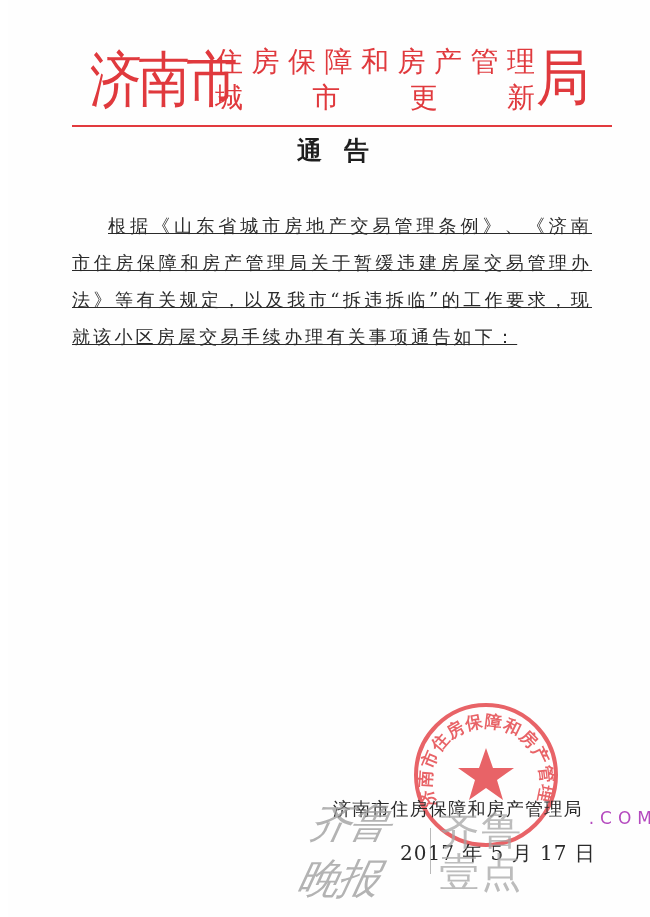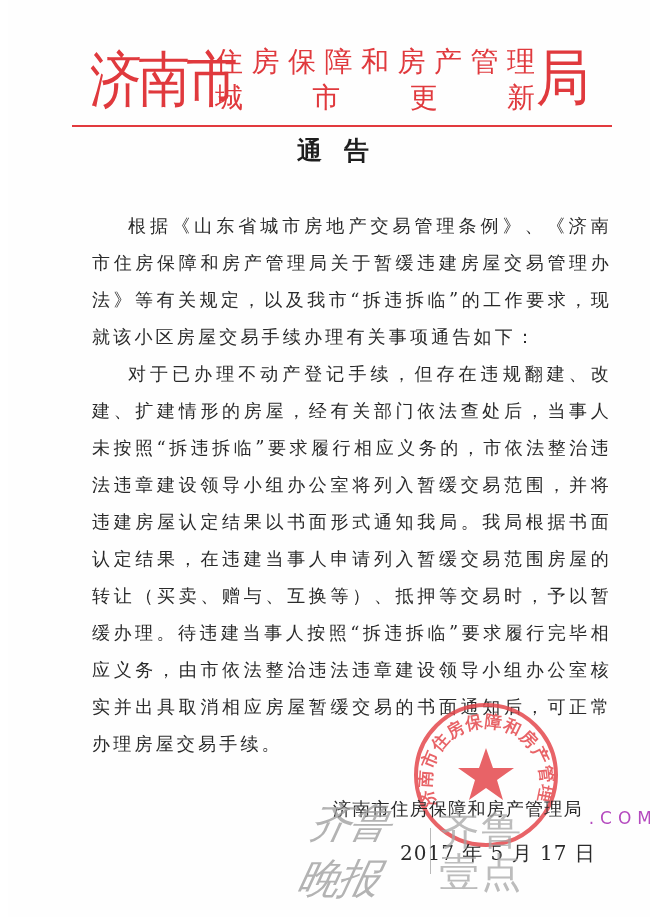--- a/index.html
+++ b/index.html
@@ -32,23 +32,23 @@
 
     
     .title {
       position: absolute; left: 0; width: 650px; top: 134px; text-align: center;
       font-family: Liberation Mono, monospace; font-weight: bold; font-size: 25px; color: #1e1e1e;
       letter-spacing: 22px; text-indent: 22px;
     }
 
     
     .body-text {
-      position: absolute; left: 84px; top: 207px; width: 520px;
+      position: absolute; left: 64px; top: 207px; width: 520px;
       font-family: "DejaVu Serif", serif; font-size: 18px; line-height: 37px; color: #2a2a2a;
-      letter-spacing: 3.2px; text-align: justify;
+      letter-spacing: 3.2px; text-align: justify; text-decoration: underline;
     }
     .body-text p { margin: 0; text-indent: 36px; }
 
     
     .sig-org {
       position: absolute; left: 325px; top: 797px; font-size: 18px; color: #2a2a2a;
       letter-spacing: 1.2px; font-family: "DejaVu Serif", serif; z-index: 3;
     }
     .sig-date {
       position: absolute; left: 392px; top: 840px; font-size: 20px; color: #2a2a2a;
@@ -97,21 +97,20 @@
   </div>
 
   <div class="lh-bureau">局</div>
 
   <div class="lh-rule"></div>
 
   <div class="title">通告</div>
 
   <div class="body-text">
     <p>根据《山东省城市房地产交易管理条例》、《济南市住房保障和房产管理局关于暂缓违建房屋交易管理办法》等有关规定，以及我市“拆违拆临”的工作要求，现就该小区房屋交易手续办理有关事项通告如下：</p>
-    <p>对于已办理不动产登记手续，但存在违规翻建、改建、扩建情形的房屋，经有关部门依法查处后，当事人未按照“拆违拆临”要求履行相应义务的，市依法整治违法违章建设领导小组办公室将列入暂缓交易范围，并将违建房屋认定结果以书面形式通知我局。我局根据书面认定结果，在违建当事人申请列入暂缓交易范围房屋的转让（买卖、赠与、互换等）、抵押等交易时，予以暂缓办理。待违建当事人按照“拆违拆临”要求履行完毕相应义务，由市依法整治违法违章建设领导小组办公室核实并出具取消相应房屋暂缓交易的书面通知后，可正常办理房屋交易手续。</p>
   </div>
 
   <svg class="seal" viewBox="0 0 150 150">
     <defs>
       <path id="sealArc" d="M 25 105 A 55 55 0 1 1 125 105"></path>
     </defs>
     <circle cx="75" cy="75" r="70" fill="none" stroke="#e5484d" stroke-width="4"></circle>
     <polygon points="75,48 82,68 103,68 86,80 92,100 75,88 58,100 64,80 47,68 68,68" fill="#e5484d"></polygon>
     <text font-family="DejaVu Serif, serif" font-size="17" fill="#e5484d" font-weight="bold" letter-spacing="1">
       <textPath href="#sealArc" startOffset="0">济南市住房保障和房产管理局</textPath>

